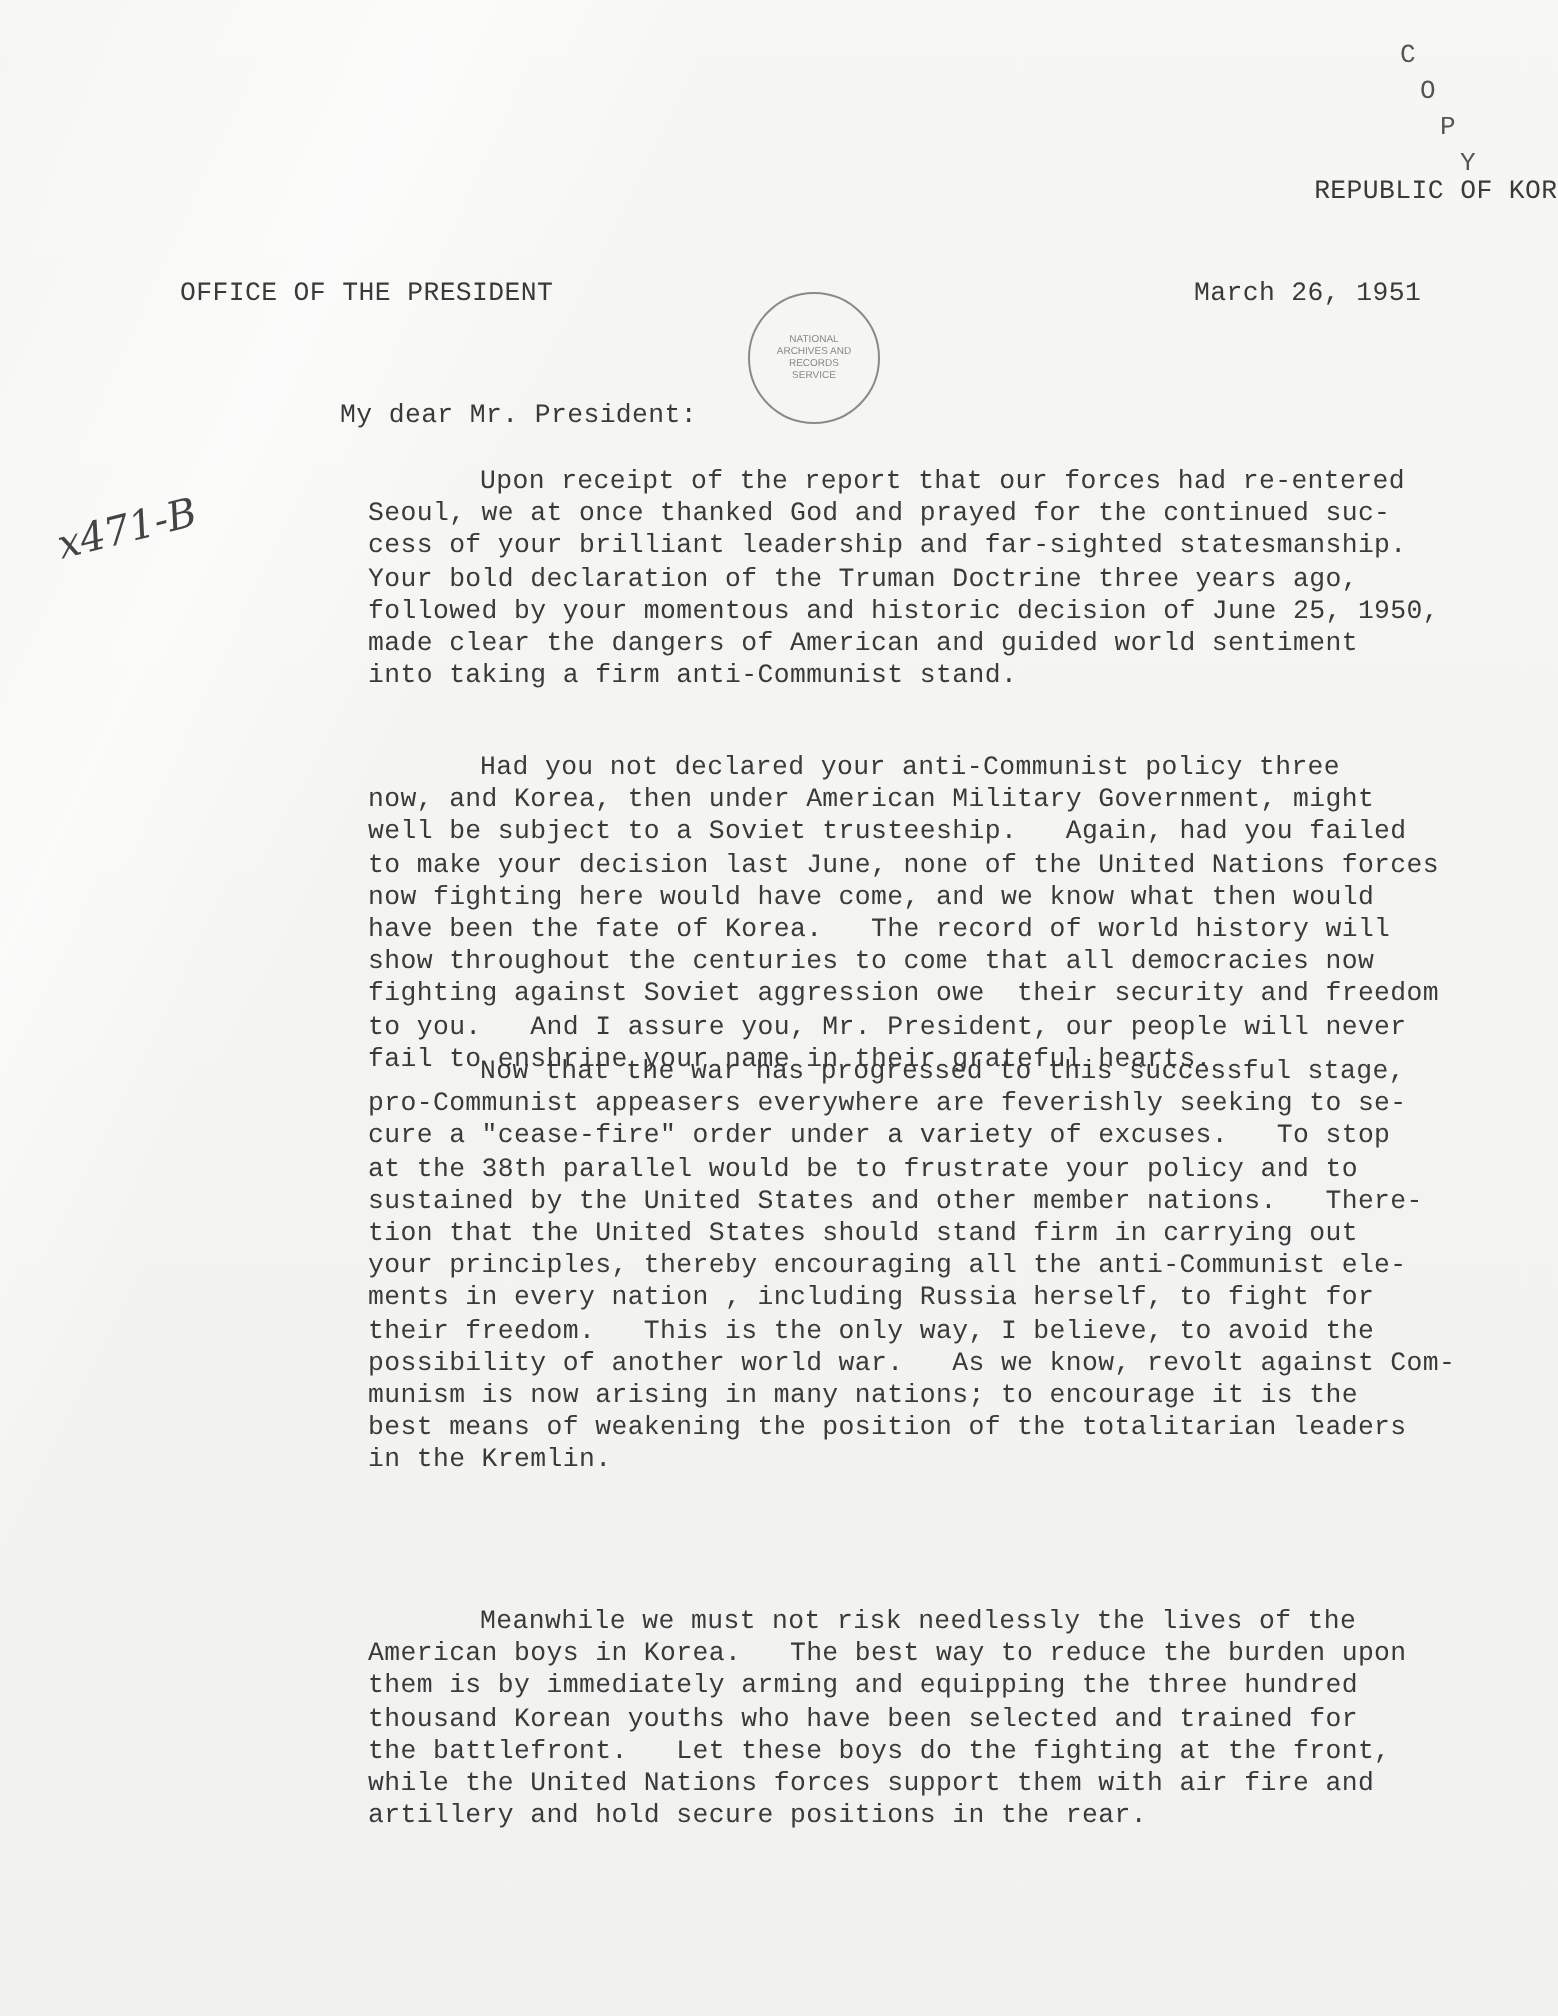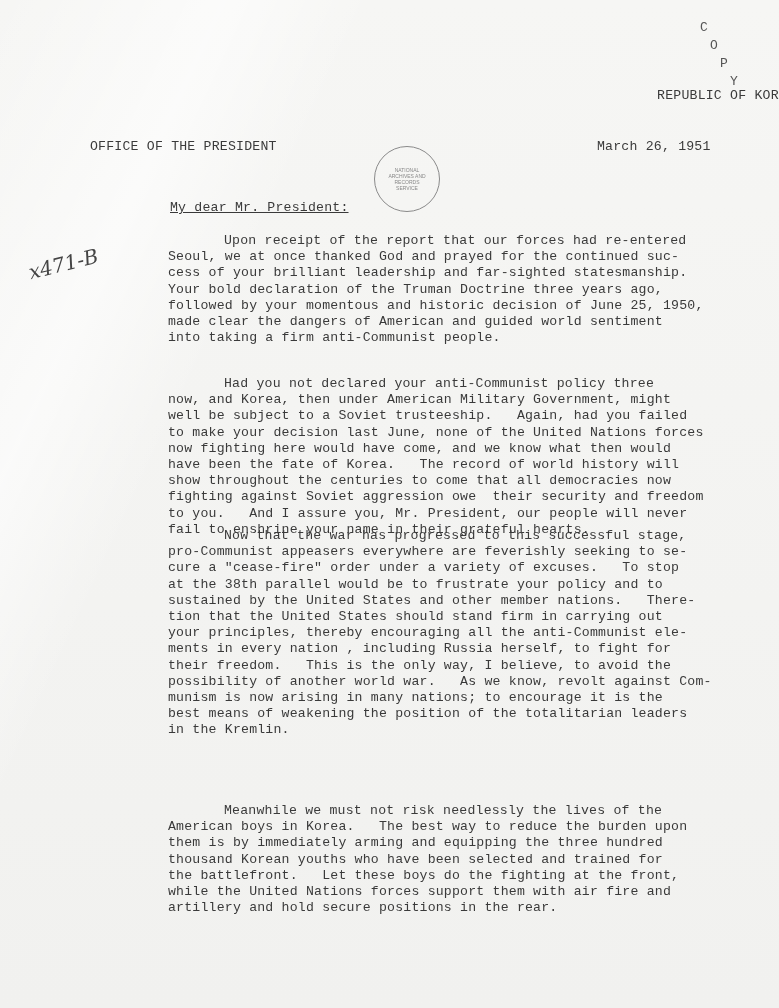--- a/index.html
+++ b/index.html
@@ -23,29 +23,29 @@
     .letterhead span { position: relative; left: 16px; }
     .office { position: absolute; left: 90px; top: 139px; }
     .date { position: absolute; left: 597px; top: 139px; }
     .seal {
       position: absolute; left: 374px; top: 146px; width: 64px; height: 64px;
       border: 1.5px solid #8a8a8a; border-radius: 50%;
       display: flex; align-items: center; justify-content: center;
       color: #888; font-family: "Liberation Sans", sans-serif; font-size: 5px; text-align: center;
     }
     .seal .inner { line-height: 6px; }
-    .salutation { position: absolute; left: 170px; top: 200px; text-decoration: underline; }
+    .salutation { position: absolute; left: 170px; top: 200px; }
     .handwriting {
       position: absolute; left: 28px; top: 252px;
       font-family: "DejaVu Serif", serif; font-style: italic; font-size: 20px; color: #444;
       transform: rotate(-14deg);
     }
     .body { position: absolute; left: 168px; top: 233px; width: 560px; }
     .para { margin: 0 0 22px 0; }
-    .line { white-space: pre; line-height: 16.2px; height: 16.2px; }
+    .line { white-space: pre; line-height: 16.2px; height: 16.2px; margin-left: 16px; }
     .indent { padding-left: 56px; }
   </style>
 </head>
 <body>
 
 <div class="page">
 
   <div class="copy-stamp mono">
     <span style="left:0px;top:0px">C</span>
     <span style="left:10px;top:18px">O</span>
@@ -74,21 +74,21 @@
   <div class="salutation mono">My dear Mr. President:</div>
 
   <div class="body mono" id="letter-body">
       <div class="para" style="position: absolute; top: 0px; left: 0px;">
         <div class="line indent">Upon receipt of the report that our forces had re-entered</div>
         <div class="line">Seoul, we at once thanked God and prayed for the continued suc-</div>
         <div class="line">cess of your brilliant leadership and far-sighted statesmanship.</div>
         <div class="line">Your bold declaration of the Truman Doctrine three years ago,</div>
         <div class="line">followed by your momentous and historic decision of June 25, 1950,</div>
         <div class="line">made clear the dangers of American and guided world sentiment</div>
-        <div class="line">into taking a firm anti-Communist people.</div>
+        <div class="line">into taking a firm anti-Communist stand.</div>
       </div>
       <div class="para" style="position: absolute; top: 143px; left: 0px;">
         <div class="line indent">Had you not declared your anti-Communist policy three</div>
         <div class="line">now, and Korea, then under American Military Government, might</div>
         <div class="line">well be subject to a Soviet trusteeship.   Again, had you failed</div>
         <div class="line">to make your decision last June, none of the United Nations forces</div>
         <div class="line">now fighting here would have come, and we know what then would</div>
         <div class="line">have been the fate of Korea.   The record of world history will</div>
         <div class="line">show throughout the centuries to come that all democracies now</div>
         <div class="line">fighting against Soviet aggression owe  their security and freedom</div>

